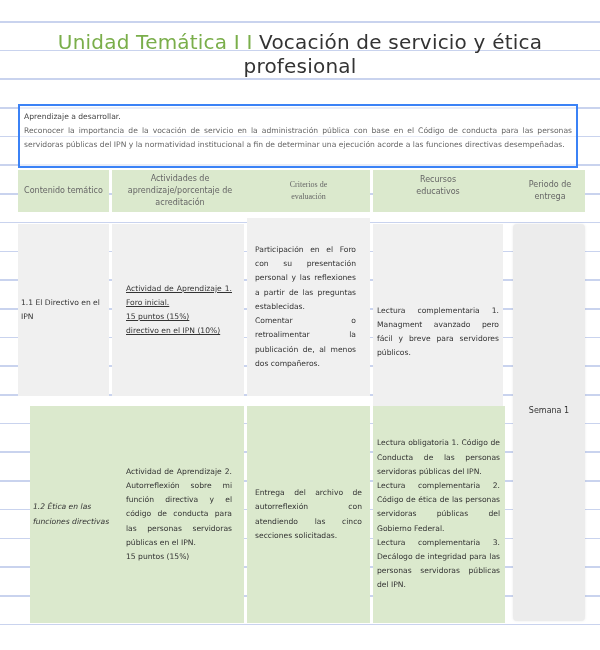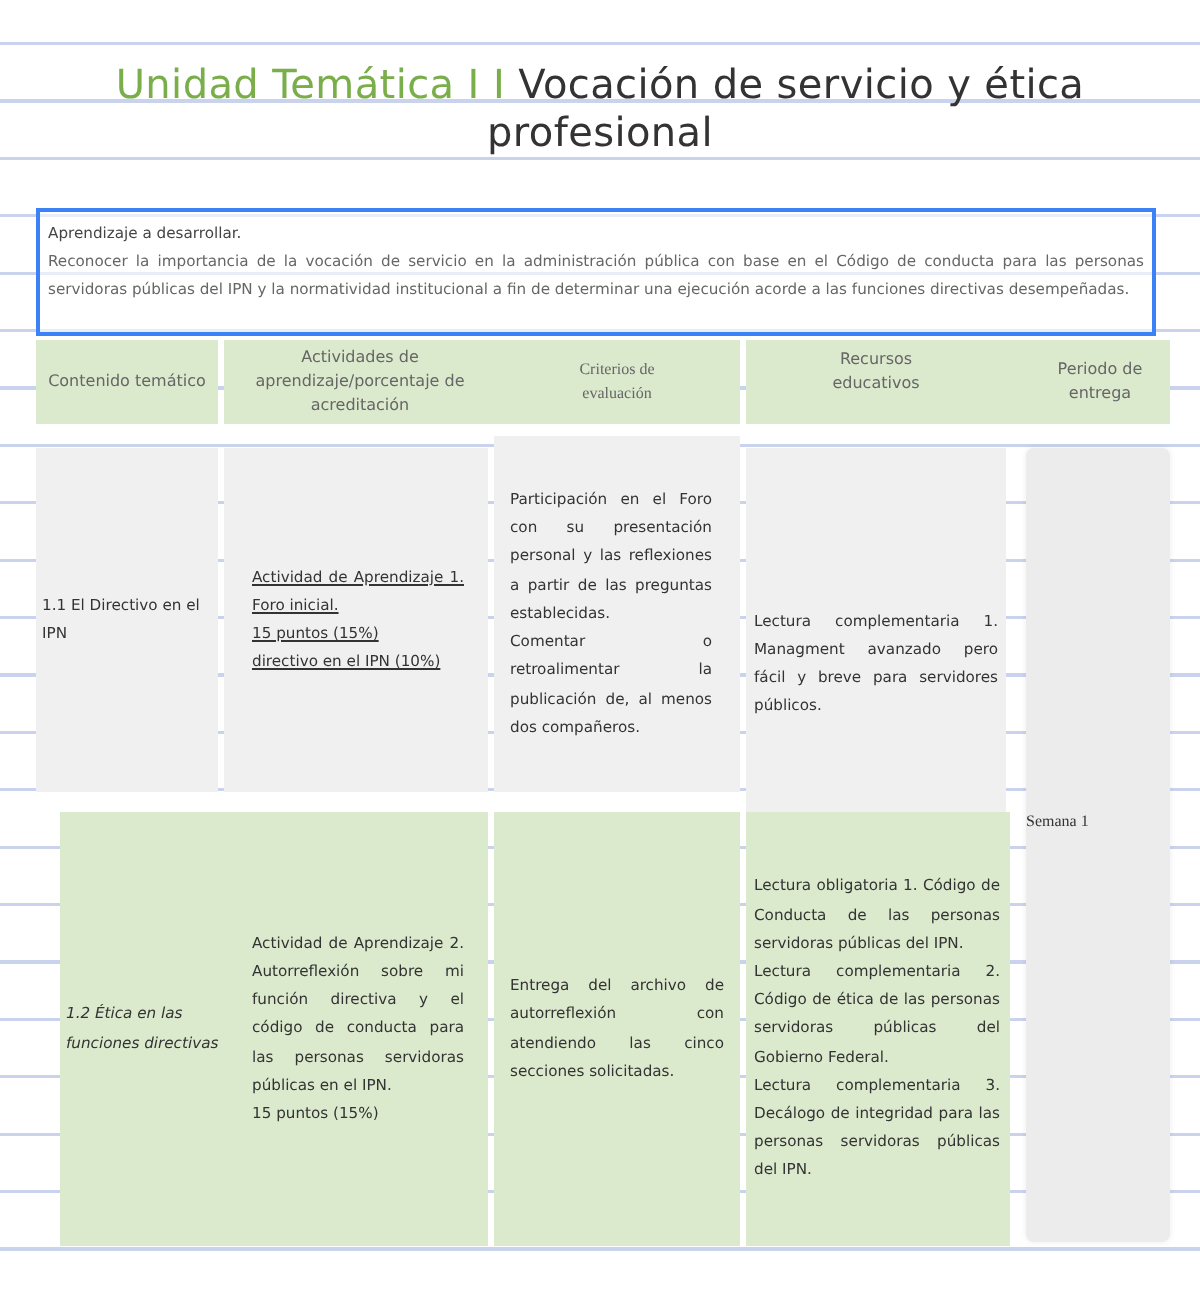--- a/index.html
+++ b/index.html
@@ -47,21 +47,21 @@
     .row1 { background: #f0f0f0; }
     .row2 { background: #dbe9cd; }
     .cell .txt { width: 100%; }
     .just { text-align: justify; text-align-last: left; }
     .ctr { text-align: left; }
     .period-col {
       position: absolute; background: #ececec; border-radius: 4px;
       box-shadow: 0 0 3px rgba(0,0,0,0.08);
     }
     .period-text {
-      position: absolute; font-size: 8px; color: #333; text-align: left; font-family: Liberation Serif, serif;
+      position: absolute; font-size: 8px; color: #333; text-align: center;
     }
   </style>
 </head>
 <body>
 
 <div class="rules"></div>
 
 <div class="title">
   <span class="lead">Unidad Temática I I</span>
   <span class="rest">Vocación de servicio y ética profesional</span>

